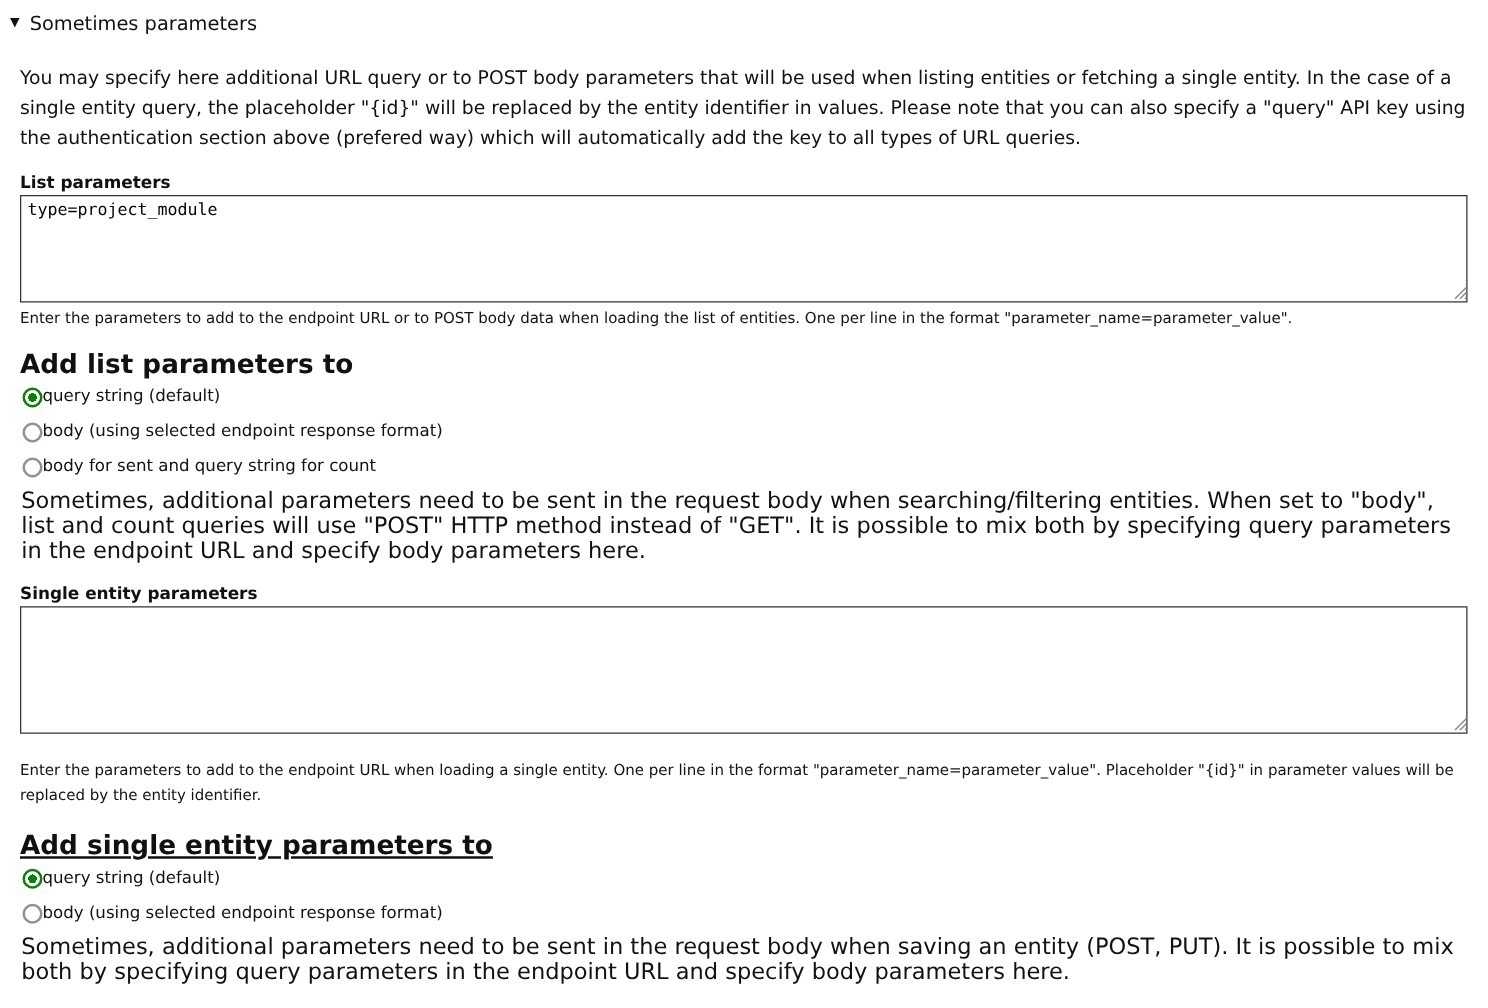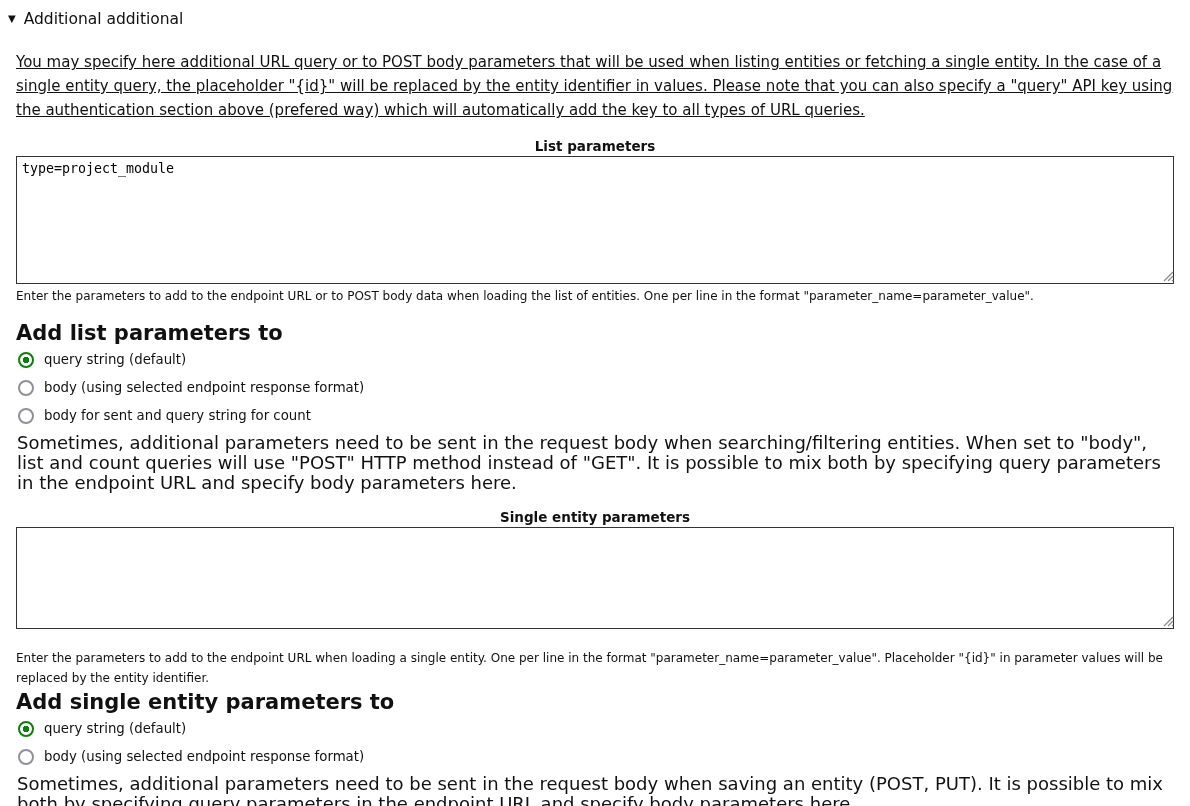--- a/index.html
+++ b/index.html
@@ -17,50 +17,50 @@
   }
   .summary{
     margin:9px 16px 0 8px;
     font-size:15.5px;line-height:20px;
     display:flex;align-items:center;gap:8px;
     cursor:pointer;width:max-content;
   }
   .caret{font-size:10px;line-height:20px;}
   .intro{
     margin:21px 16px 0 16px;
-    font-size:15px;line-height:24px;text-decoration:underline;
+    font-size:15px;line-height:24px;
   }
   .field-label{
     margin:16px 16px 0 16px;
-    font-size:13.5px;line-height:17px;font-weight:bold;text-align:center;
+    font-size:13.5px;line-height:17px;font-weight:bold;
   }
   .ta-wrap{position:relative;margin:1px 14px 0 16px;}
   textarea{
     display:block;width:1158px;border:1px solid var(--ta-border);
     background:#fff;color:#000;resize:none;outline:none;
     font-family:"DejaVu Sans Mono","Liberation Mono",monospace;
     font-size:13.3px;line-height:16px;padding:4px 5px;margin:0;
   }
-  textarea.ta-list{height:128px;}
+  textarea.ta-list{height:86px;}
   textarea.ta-single{height:102px;}
   .resize-handle{position:absolute;right:2px;bottom:2px;width:11px;height:11px;}
   .helper{
     margin:2px 16px 0 16px;
     font-size:12px;line-height:20px;
     hyphens:auto;-webkit-hyphens:auto;
   }
   .helper.single{margin-top:19px;}
   h3.group-heading{
     margin:17px 16px 0 16px;
     font-size:21px;line-height:21px;font-weight:bold;
   }
-  h3.second{margin-top:4px;}
+  h3.second{margin-top:20px;text-decoration:underline;}
   .radio-row{
     margin:10px 16px 0 18px;
-    display:flex;align-items:center;gap:10px;
+    display:flex;align-items:center;
     font-size:13.3px;line-height:18px;cursor:pointer;width:max-content;
   }
   .radio-row.first{margin-top:7px;}
   .radio{
     width:16px;height:16px;border-radius:50%;flex:none;
     border:2px solid var(--gray-ring);background:#fff;
   }
   .radio.checked{
     border-color:var(--green);
     background:radial-gradient(circle,var(--green) 3.4px,#fff 3.5px);
@@ -72,21 +72,21 @@
   hr.bottom-rule{
     border:none;border-top:2px solid #000;
     margin:28px 0 0 0;width:1190px;
   }
 </style>
 </head>
 <body>
 
 <div class="summary">
   <span class="caret">▼</span>
-  <span>Additional additional</span>
+  <span>Sometimes parameters</span>
 </div>
 
 <div class="intro">You may specify here additional URL query or to POST body parameters that will be used when listing entities or fetching a single entity. In the case of a single entity query, the placeholder "{id}" will be replaced by the entity identifier in values. Please note that you can also specify a "query" API key using the authentication section above (prefered way) which will automatically add the key to all types of URL queries.</div>
 
 <div class="field-label">List parameters</div>
 <div class="ta-wrap">
   <textarea class="ta-list" spellcheck="false" style="">type=project_module</textarea>
   <svg class="resize-handle" viewBox="0 0 11 11">
     <path d="M10 1 L1 10 M10 5 L5 10 M10 9 L9 10" stroke="#8a8a8a" stroke-width="1.2" fill="none"></path>
   </svg>

